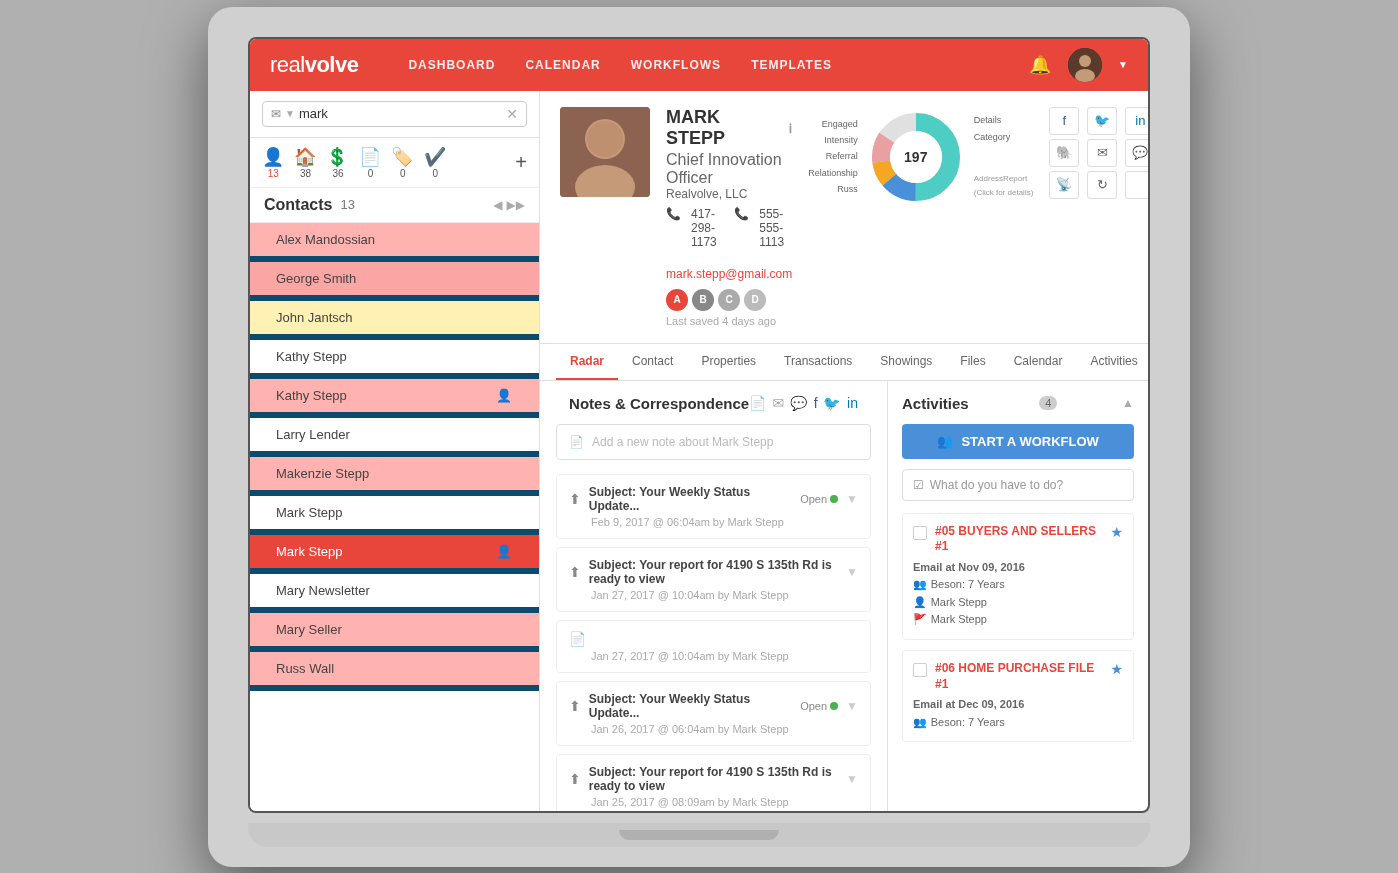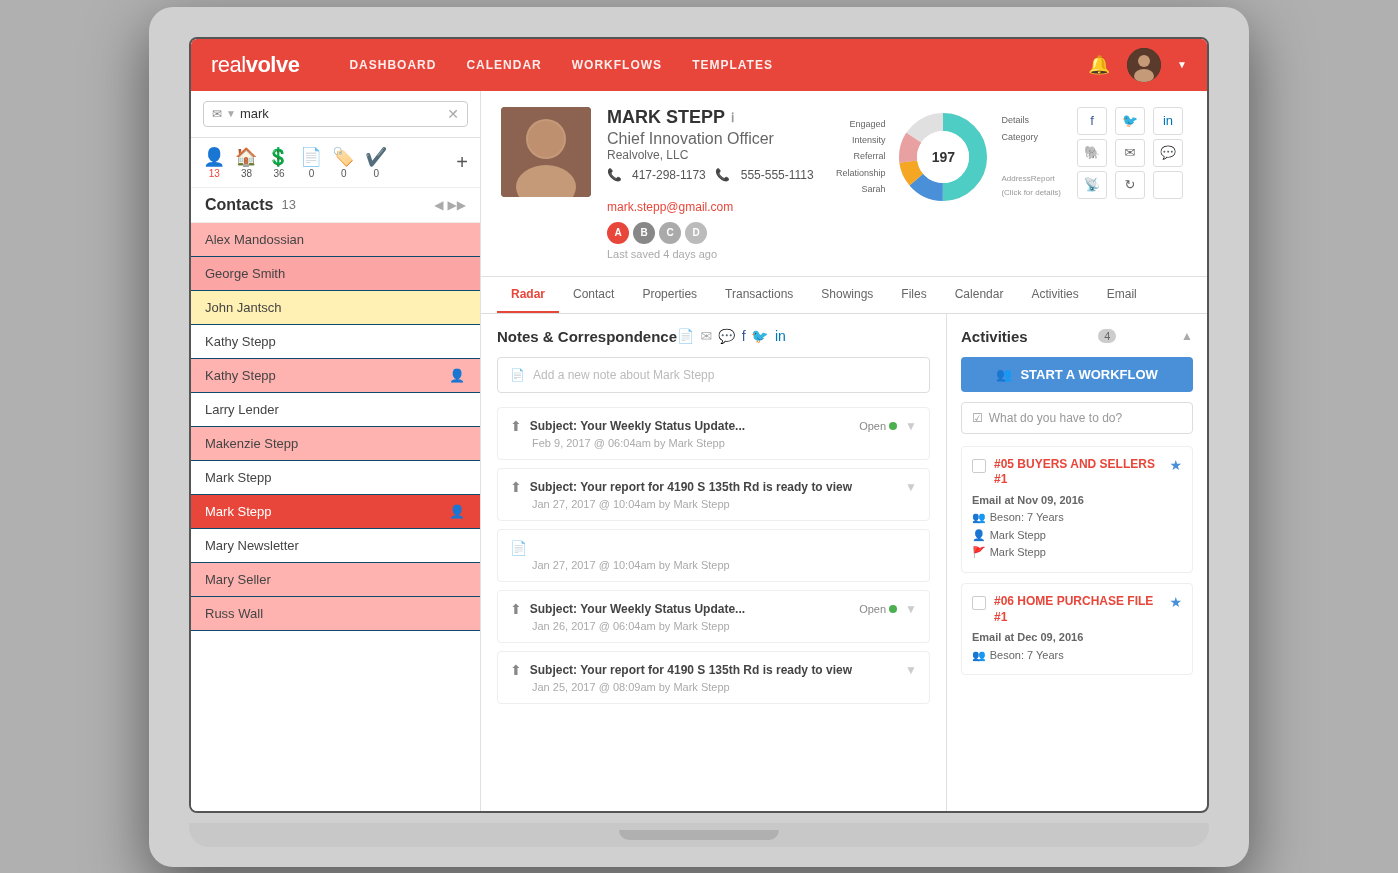--- a/index.html
+++ b/index.html
@@ -5,21 +5,21 @@
     * { box-sizing: border-box; margin: 0; padding: 0; }
     body {
       background: #b0b0b0;
       display: flex;
       align-items: center;
       justify-content: center;
       min-height: 100vh;
       font-family: -apple-system, BlinkMacSystemFont, 'Segoe UI', sans-serif;
     }
     .laptop-outer {
-      width: 1100px;
+      width: 982px;
       background: #d0d0d0;
       border-radius: 24px;
       padding: 30px 40px 20px;
       box-shadow: 0 20px 60px rgba(0,0,0,0.5);
     }
     .laptop-screen {
       background: #fff;
       border-radius: 8px;
       overflow: hidden;
       border: 2px solid #555;
@@ -129,28 +129,28 @@
     .contacts-count {
       font-size: 13px; color: #777; margin-left: 8px;
     }
     .contacts-nav {
       margin-left: auto;
       display: flex; gap: 4px; align-items: center;
     }
     .contacts-nav span { color: #aaa; font-size: 12px; cursor: pointer; }
     .contact-list { overflow-y: auto; flex: 1; }
     .contact-item {
-      padding: 9px 14px;
+      padding: 9px 26px;
       font-size: 13px;
       color: #444;
       cursor: pointer;
       display: flex;
       align-items: center;
       justify-content: space-between;
-      border-bottom: 1px solid #0c4a6e;
+      border-bottom: 6px solid #0c4a6e;
     }
     .contact-item.pink { background: #ffb3b0; color: #444; }
     .contact-item.green { background: #fca5a5; color: #444; }
     .contact-item.yellow { background: #fff0b3; color: #444; }
     .contact-item.active { background: #e8463a; color: #fff; }
     .contact-item.active .user-icon { color: #fff; }
     .user-icon { color: #888; font-size: 13px; }
     
     .content {
       flex: 1;
@@ -253,21 +253,21 @@
       flex: 1;
       overflow: hidden;
     }
     .notes-panel {
       flex: 1;
       border-right: 1px solid #e0e0e0;
       overflow-y: auto;
       padding: 14px 16px;
     }
     .notes-header {
-      display: flex; align-items: center; justify-content: flex-start;
+      display: flex; align-items: center; justify-content: center;
       margin-bottom: 12px;
     }
     .notes-title { font-size: 15px; font-weight: 600; color: #333; }
     .notes-icons { display: flex; gap: 6px; }
     .notes-icon { color: #aaa; font-size: 14px; cursor: pointer; }
     .note-input-area {
       border: 1px solid #ddd;
       border-radius: 4px;
       padding: 10px 12px;
       display: flex; align-items: center; gap: 8px;
@@ -511,21 +511,21 @@
             </div>
             <div class="profile-saved">Last saved 4 days ago</div>
           </div>
 
           <div class="donut-area">
             <div class="donut-labels">
               <div>Engaged</div>
               <div>Intensity</div>
               <div>Referral</div>
               <div>Relationship</div>
-              <div>Sarah</div>
+              <div>Russ</div>
             </div>
             <div class="donut-container">
               <svg width="100" height="100" viewBox="0 0 100 100">
 
                 <circle cx="50" cy="50" r="35" fill="none" stroke="#e0e0e0" stroke-width="18"></circle>
 
                 <circle cx="50" cy="50" r="35" fill="none" stroke="#4ECDC4" stroke-width="18" stroke-dasharray="110 110" stroke-dashoffset="0" transform="rotate(-90 50 50)"></circle>
 
                 <circle cx="50" cy="50" r="35" fill="none" stroke="#4a90d9" stroke-width="18" stroke-dasharray="30 190" stroke-dashoffset="-110" transform="rotate(-90 50 50)"></circle>
 

